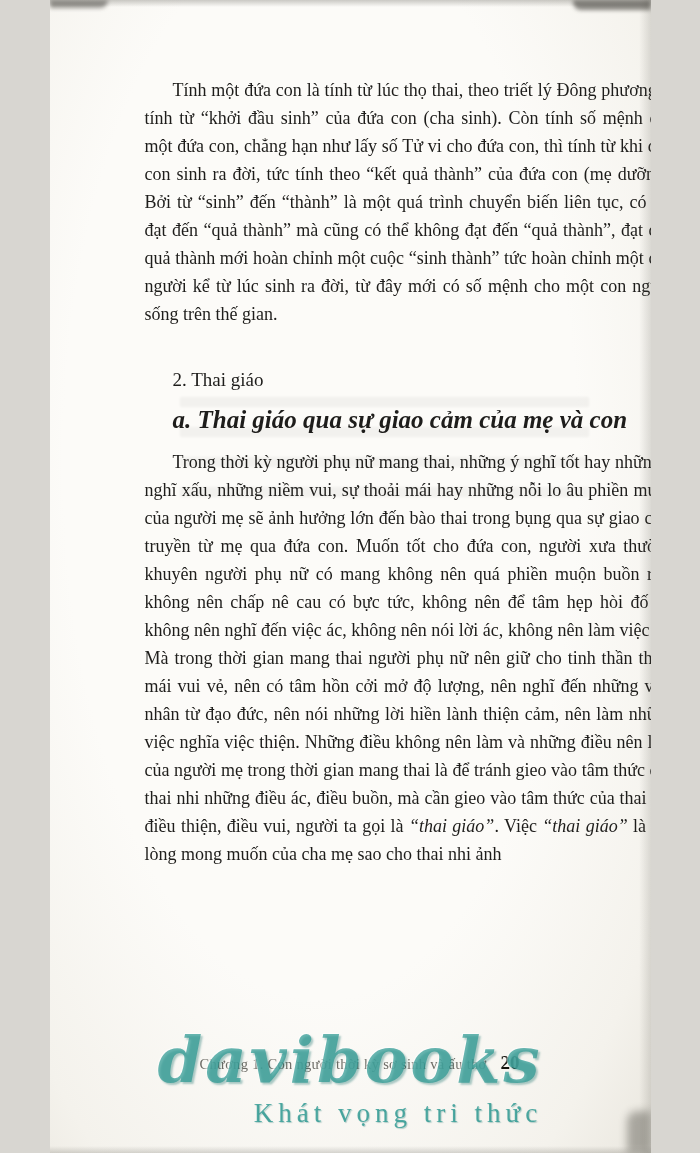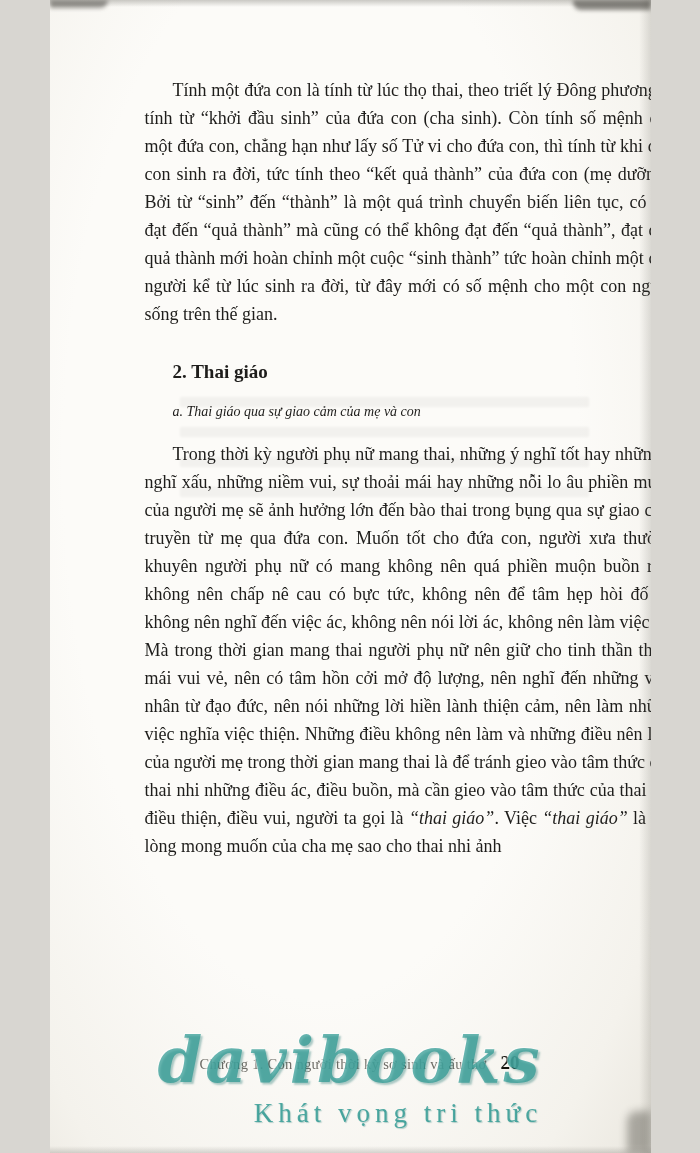--- a/index.html
+++ b/index.html
@@ -59,30 +59,30 @@
     position: absolute;
     left: 95px;
     top: 76px;
     width: 530px;
     font-size: 18px;
     line-height: 28px;
     text-align: justify;
   }
   .body-par { margin: 0; text-indent: 28px; }
   .heading {
-    margin: 30px 0 0;
+    margin: 38px 0 0;
     font-size: 19px;
-    font-weight: bold;
+    font-weight: normal;
     text-indent: 28px;
     line-height: 28px;
   }
   .subheading {
     margin: 12px 0 8px;
-    font-size: 14px;
-    font-weight: normal;
+    font-size: 25px;
+    font-weight: bold;
     font-style: italic;
     text-indent: 28px;
     line-height: 28px;
   }
   .par2 { margin-top: 14px; }
   .em { font-style: italic; }
 
   
   .footer {
     position: absolute;

